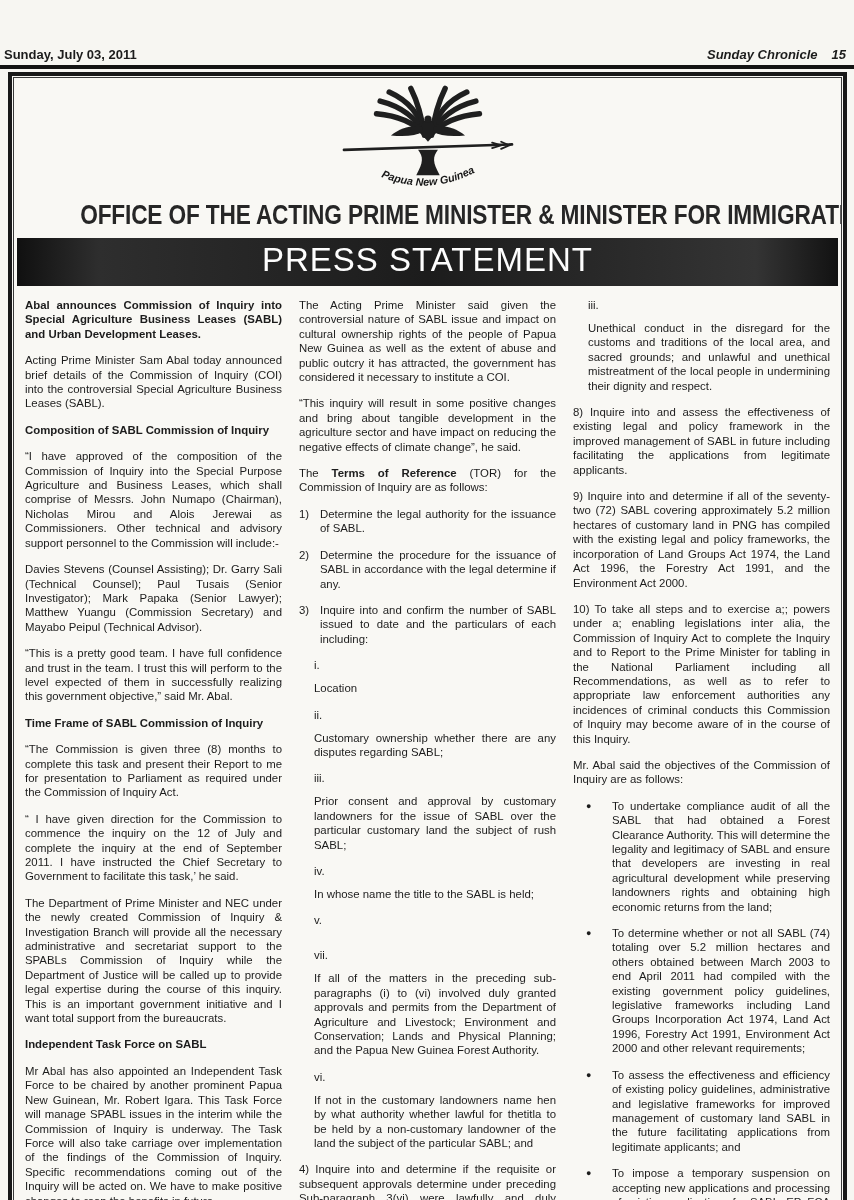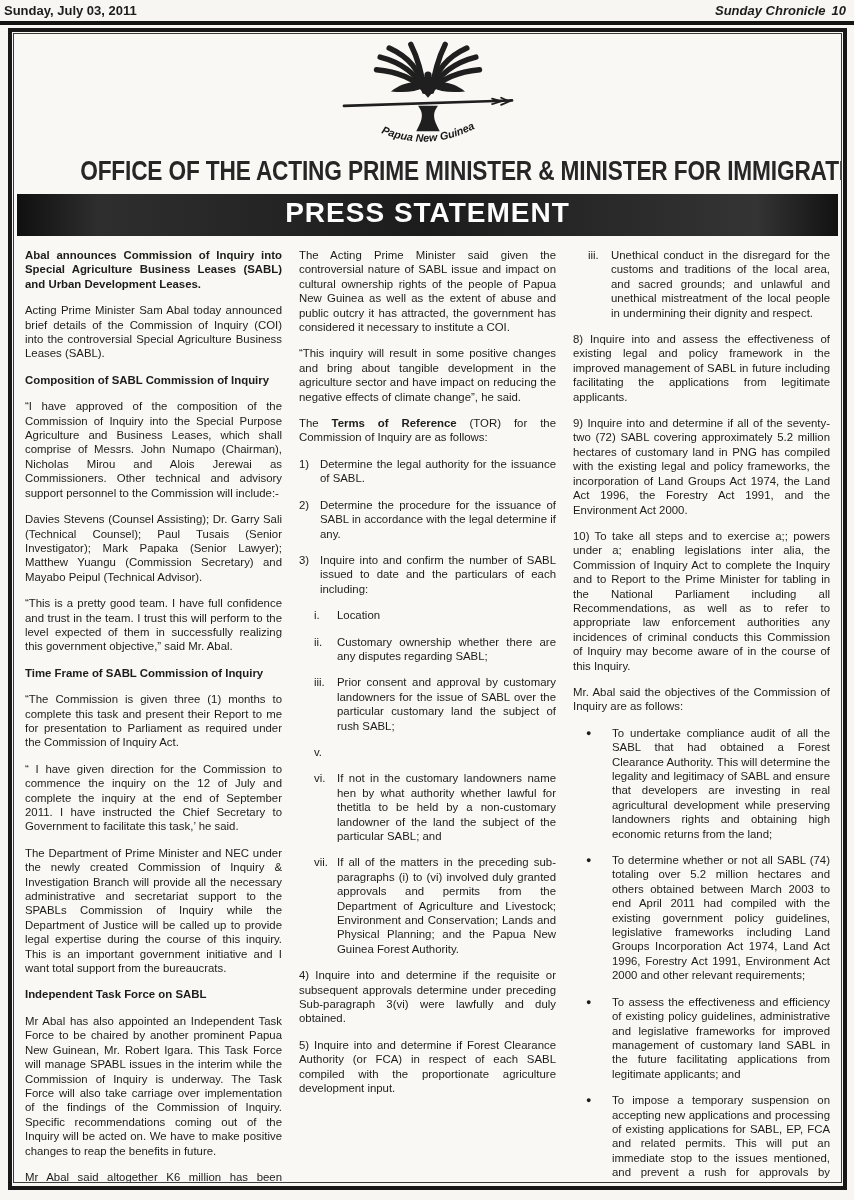--- a/index.html
+++ b/index.html
@@ -11,23 +11,23 @@
     color:#1c1c1c;
     -webkit-font-smoothing:antialiased;
   }
   .sheet { width:854px; height:1200px; background:#f7f6f2; overflow:hidden; }
 
   
   .masthead {
     display:flex; justify-content:space-between; align-items:flex-end;
     padding:3px 8px 3px 4px;
     border-bottom:4px solid #141414;
-    font-size:13px; font-weight:bold;
-  }
-  .m-right { font-style:italic; display:flex; gap:6px; }
+    font-size:13px; font-weight:bold;margin-top:44px;
+  }
+  .m-right { font-style:italic; display:flex; gap:14px; }
   .m-page { font-style:italic; }
 
   
   .box-outer {
     margin:3px 7px 0 8px;
     border:4px solid #181818;
     height:1162px;
     background:#f9f8f4;
   }
   .box-inner {
@@ -43,48 +43,48 @@
     margin:6px 0 7px; text-align:center;
     font-size:27px; font-weight:bold; color:#262626;
     white-space:nowrap; letter-spacing:-0.2px;
     transform:scaleX(0.84); transform-origin:center;
   }
 
   .banner {
     margin:0 3px; padding:3px 0 7px;
     background:linear-gradient(90deg,#101010,#2e2e2e 10%,#1c1c1c 50%,#343434 90%,#121212);
     color:#fdfdfd; text-align:center;
-    font-size:28px; font-weight:bold; letter-spacing:1px;
+    font-size:33px; font-weight:normal; letter-spacing:1px;
   }
 
   
   .cols { display:flex; gap:17px; padding:12px 11px 0 11px; height:978px; overflow:hidden; }
   .col { flex:1 1 0; font-size:11.4px; line-height:14.4px; text-align:justify; }
 
   .block { margin:0 0 12px 0; }
   .heading { font-weight:bold; }
   .item { display:flex; }
   .numbered .num { flex:0 0 21px; }
-  .roman { padding-left:15px; }
+  .roman { padding-left:15px;flex-direction:column; }
   .roman .num { flex:0 0 23px; }
   .bullet { padding-left:13px; }
   .bullet .num { flex:0 0 26px; font-size:9px; }
   .itxt { flex:1 1 auto; text-align:justify; }
   .b { font-weight:bold; }
 </style>
 </head>
 <body>
 
 <div class="sheet">
 
   <div class="masthead">
     <span class="m-date">Sunday, July 03, 2011</span>
     <span class="m-right">
       <span>Sunday Chronicle</span>
-      <span class="m-page">10</span>
+      <span class="m-page">15</span>
     </span>
   </div>
 
   <div class="box-outer">
     <div class="box-inner">
 
       <div class="logo-wrap">
         <svg width="190" height="112" viewBox="0 0 210 124">
           <g stroke="#1f1f1f" fill="none" stroke-linecap="round">
 
@@ -128,21 +128,21 @@
 
       <div class="cols">
         <div class="col">
             <div class="block heading">Abal announces Commission of Inquiry into Special Agriculture Business Leases (SABL) and Urban Development Leases.</div>
             <div class="block para">Acting Prime Minister Sam Abal today announced brief details of the Commission of Inquiry (COI) into the controversial Special Agriculture Business Leases (SABL).</div>
             <div class="block heading">Composition of SABL Commission of Inquiry</div>
             <div class="block para">“I have approved of the composition of the Commission of Inquiry into the Special Purpose Agriculture and Business Leases, which shall comprise of Messrs. John Numapo (Chairman), Nicholas Mirou and Alois Jerewai as Commissioners. Other technical and advisory support personnel to the Commission will include:-</div>
             <div class="block para">Davies Stevens (Counsel Assisting); Dr. Garry Sali (Technical Counsel); Paul Tusais (Senior Investigator); Mark Papaka (Senior Lawyer); Matthew Yuangu (Commission Secretary) and Mayabo Peipul (Technical Advisor).</div>
             <div class="block para">“This is a pretty good team. I have full confidence and trust in the team. I trust this will perform to the level expected of them in successfully realizing this government objective,” said Mr. Abal.</div>
             <div class="block heading">Time Frame of SABL Commission of Inquiry</div>
-            <div class="block para">“The Commission is given three (1) months to complete this task and present their Report to me for presentation to Parliament as required under the Commission of Inquiry Act.</div>
+            <div class="block para">“The Commission is given three (8) months to complete this task and present their Report to me for presentation to Parliament as required under the Commission of Inquiry Act.</div>
             <div class="block para">“ I have given direction for the Commission to commence the inquiry on the 12 of July and complete the inquiry at the end of September 2011. I have instructed the Chief Secretary to Government to facilitate this task,’ he said.</div>
             <div class="block para">The Department of Prime Minister and NEC under the newly created Commission of Inquiry &amp; Investigation Branch will provide all the necessary administrative and secretariat support to the SPABLs Commission of Inquiry while the Department of Justice will be called up to provide legal expertise during the course of this inquiry. This is an important government initiative and I want total support from the bureaucrats.</div>
             <div class="block heading">Independent Task Force on SABL</div>
             <div class="block para">Mr Abal has also appointed an Independent Task Force to be chaired by another prominent Papua New Guinean, Mr. Robert Igara. This Task Force will manage SPABL issues in the interim while the Commission of Inquiry is underway. The Task Force will also take carriage over implementation of the findings of the Commission of Inquiry. Specific recommendations coming out of the Inquiry will be acted on. We have to make positive changes to reap the benefits in future.</div>
             <div class="block para">Mr Abal said altogether K6 million has been allocated to fund the COI of which K1 million is for the Independent Task Force to implement findings of the SABL and further inquire into the issuance of urban leased as well as to bring to government recommendations for policy and legislative changes to improve current situations.</div>
           </div>
         <div class="col">
             <div class="block para">The Acting Prime Minister said given the controversial nature of SABL issue and impact on cultural ownership rights of the people of Papua New Guinea as well as the extent of abuse and public outcry it has attracted, the government has considered it necessary to institute a COI.</div>
             <div class="block para">“This inquiry will result in some positive changes and bring about tangible development in the agriculture sector and have impact on reducing the negative effects of climate change”, he said.</div>
             <div class="block para"><span>The </span><span class="b">Terms of Reference</span><span> (TOR) for the Commission of Inquiry are as follows:</span></div>
@@ -164,29 +164,33 @@
             </div>
             <div class="block item roman">
               <span class="num">ii.</span>
               <span class="itxt">Customary ownership whether there are any disputes regarding SABL;</span>
             </div>
             <div class="block item roman">
               <span class="num">iii.</span>
               <span class="itxt">Prior consent and approval by customary landowners for the issue of SABL over the particular customary land the subject of rush SABL;</span>
             </div>
             <div class="block item roman">
+              <span class="num">iv.</span>
+              <span class="itxt">In whose name the title to the SABL is held;</span>
+            </div>
+            <div class="block item roman">
               <span class="num">v.</span>
+            </div>
+            <div class="block item roman">
+              <span class="num">vii.</span>
+              <span class="itxt">If all of the matters in the preceding sub-paragraphs (i) to (vi) involved duly granted approvals and permits from the Department of Agriculture and Livestock; Environment and Conservation; Lands and Physical Planning; and the Papua New Guinea Forest Authority.</span>
             </div>
             <div class="block item roman">
               <span class="num">vi.</span>
               <span class="itxt">If not in the customary landowners name hen by what authority whether lawful for thetitla to be held by a non-customary landowner of the land the subject of the particular SABL; and</span>
-            </div>
-            <div class="block item roman">
-              <span class="num">vii.</span>
-              <span class="itxt">If all of the matters in the preceding sub-paragraphs (i) to (vi) involved duly granted approvals and permits from the Department of Agriculture and Livestock; Environment and Conservation; Lands and Physical Planning; and the Papua New Guinea Forest Authority.</span>
             </div>
             <div class="block para">4) Inquire into and determine if the requisite or subsequent approvals determine under preceding Sub-paragraph 3(vi) were lawfully and duly obtained.</div>
             <div class="block para">5) Inquire into and determine if Forest Clearance Authority (or FCA) in respect of each SABL compiled with the proportionate agriculture development input.</div>
           </div>
         <div class="col">
             <div class="block item roman">
               <span class="num">iii.</span>
               <span class="itxt">Unethical conduct in the disregard for the customs and traditions of the local area, and sacred grounds; and unlawful and unethical mistreatment of the local people in undermining their dignity and respect.</span>
             </div>
             <div class="block para">8) Inquire into and assess the effectiveness of existing legal and policy framework in the improved management of SABL in future including facilitating the applications from legitimate applicants.</div>

